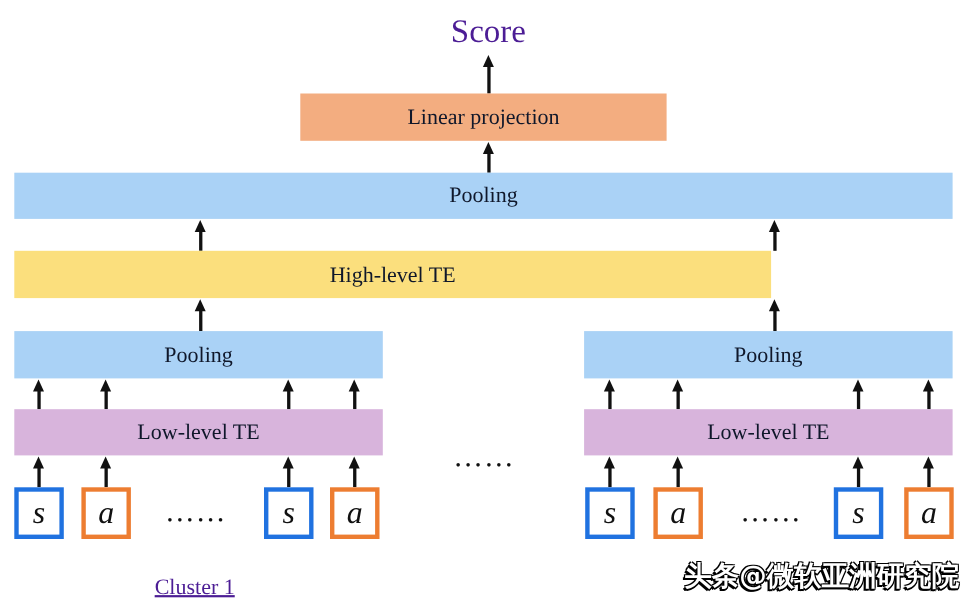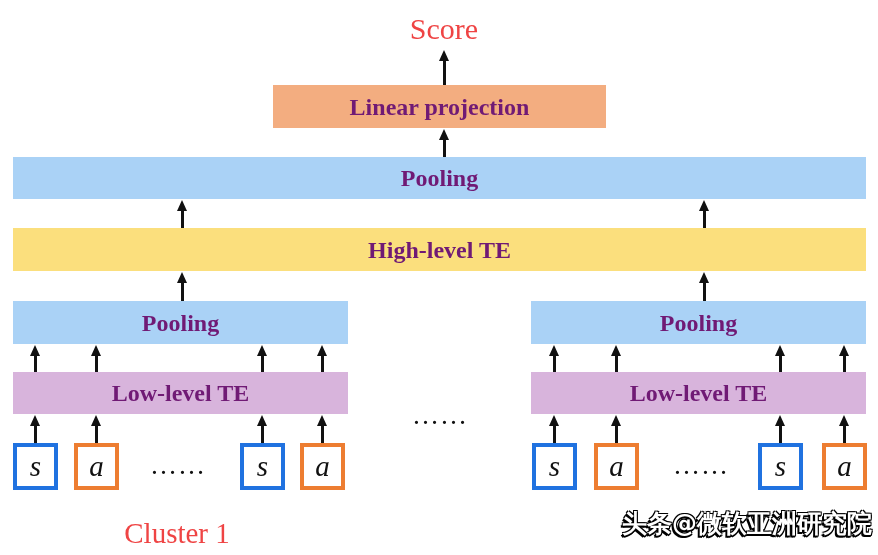--- a/index.html
+++ b/index.html
@@ -7,33 +7,32 @@
     position:relative;
     width:878px;height:555px;
     background:#ffffff;
     font-family:"Liberation Serif", serif;
     color:#111;
     overflow:hidden;
   }
   .box{
     position:absolute;
     display:flex;align-items:center;justify-content:center;
-    font-size:24px;
+    font-size:20px;
     line-height:1;
-    color:#701a75;
-    font-weight:bold;
+    color:#0f172a;
   }
   .fill-orange{background:#F3AD80;}
   .fill-blue{background:#AAD2F6;}
   .fill-yellow{background:#FBDF7D;}
   .fill-purple{background:#D8B4DC;}
   .label{
     position:absolute;
     display:flex;align-items:center;justify-content:center;
-    font-size:28px;line-height:1.1;color:#ef4444;
+    font-size:28px;line-height:1.1;color:#4c1d95;
   }
   .token{
     position:absolute;
     width:45px;height:47px;
     box-sizing:border-box;
     background:#ffffff;
     display:flex;align-items:center;justify-content:center;
     font-style:italic;
     font-size:29px;
   }
@@ -84,21 +83,21 @@
 
   <div class="box fill-orange" style="left:273px;top:85px;width:333px;height:43px;">Linear projection</div>
 
   <div class="arrow" style="left:438px;top:129px;height:28px;"></div>
 
   <div class="box fill-blue" style="left:13px;top:157px;width:853px;height:42px;">Pooling</div>
 
   <div class="arrow" style="left:176px;top:200px;height:28px;"></div>
   <div class="arrow" style="left:698px;top:200px;height:28px;"></div>
 
-  <div class="box fill-yellow" style="left:13px;top:228px;width:853px;height:43px;">High-level TE</div>
+  <div class="box fill-yellow" style="left:13px;top:228px;width:688px;height:43px;">High-level TE</div>
 
   <div class="arrow" style="left:176px;top:272px;height:29px;"></div>
   <div class="arrow" style="left:698px;top:272px;height:29px;"></div>
 
   <div class="box fill-blue" style="left:13px;top:301px;width:335px;height:43px;">Pooling</div>
 
   <div class="box fill-blue" style="left:531px;top:301px;width:335px;height:43px;">Pooling</div>
 
   <div class="arrow" style="left:29px;top:345px;height:27px;"></div>
   <div class="arrow" style="left:90px;top:345px;height:27px;"></div>
@@ -130,17 +129,17 @@
   <div class="dots" style="left:128px;top:450px;width:100px;">……</div>
   <div class="token token-s" style="left:240px;top:443px;">s</div>
   <div class="token token-a" style="left:300px;top:443px;">a</div>
 
   <div class="token token-s" style="left:532px;top:443px;">s</div>
   <div class="token token-a" style="left:594px;top:443px;">a</div>
   <div class="dots" style="left:651px;top:450px;width:100px;">……</div>
   <div class="token token-s" style="left:758px;top:443px;">s</div>
   <div class="token token-a" style="left:822px;top:443px;">a</div>
 
-  <div class="label" style="left:77px;top:519px;width:200px;height:30px;font-size:29px;">Cluster 1</div>
+  <div class="label" style="left:77px;top:519px;width:200px;height:30px;font-size:20px;text-decoration:underline;">Cluster 1</div>
 
   <div class="watermark" style="right:6px;top:508px;">头条@微软亚洲研究院</div>
 
 </div>
 
 </body></html>

